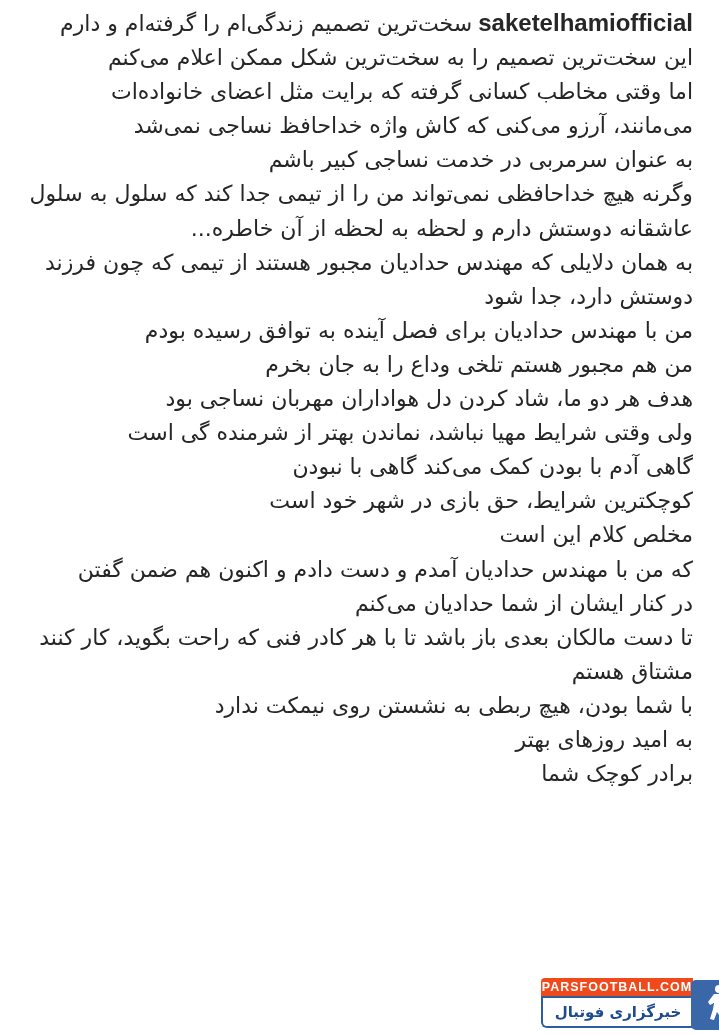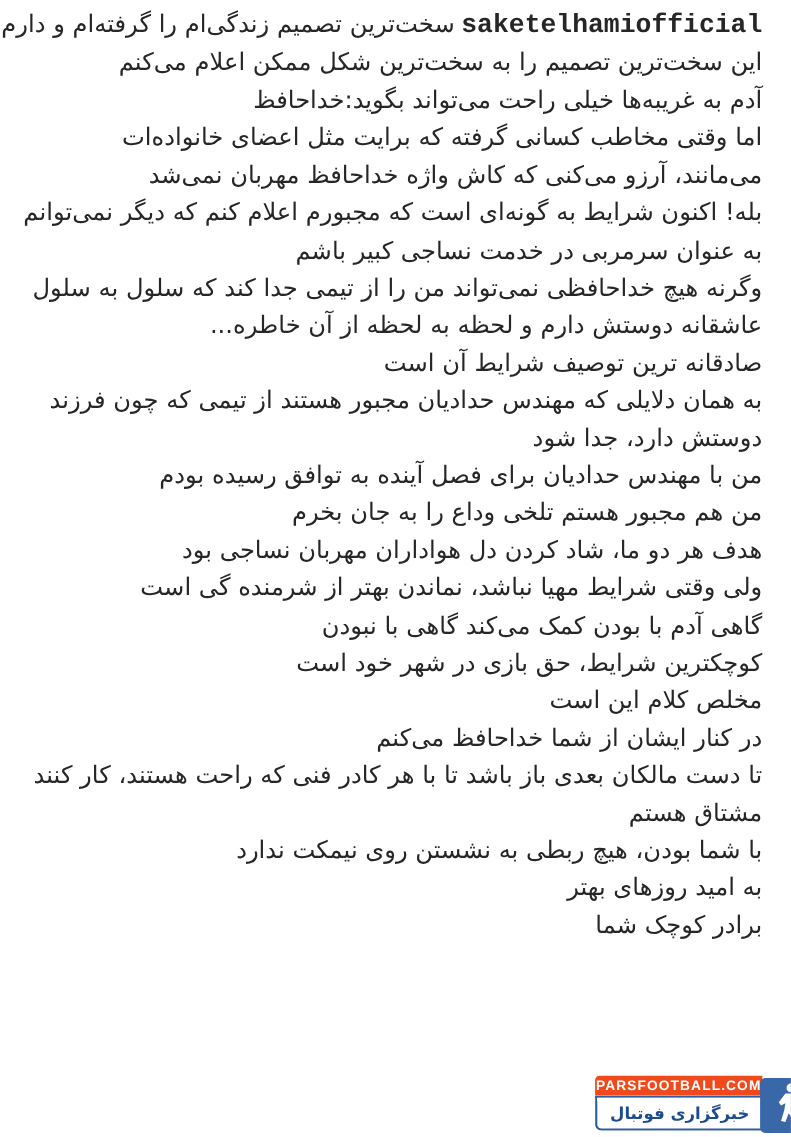--- a/index.html
+++ b/index.html
@@ -24,21 +24,21 @@
       text-align: right;
       font-size: 22px;
       line-height: 34.1px;
       letter-spacing: -0.3px;
     }
     .line {
       display: block;
       white-space: nowrap;
     }
     .username {
-      font-family: Liberation Mono, monospace;
+      font-family: Liberation Sans, sans-serif;
       font-weight: bold;
       font-size: 24px;
       color: #262626;
       letter-spacing: 0;
       margin-left: 6px;
       unicode-bidi: isolate;
       direction: ltr;
       display: inline-block;
     }
     .watermark {
@@ -94,39 +94,37 @@
       align-items: center;
       justify-content: center;
     }
   </style>
 </head>
 <body>
 
 <div class="caption">
   <span class="line"><span class="username">saketelhamiofficial</span><span>سخت‌ترین تصمیم زندگی‌ام را گرفته‌ام و دارم</span></span>
   <span class="line">این سخت‌ترین تصمیم را به سخت‌ترین شکل ممکن اعلام می‌کنم</span>
-  <span class="line">آدم به غریبه‌ها خیلی راحت می‌تواند بگوید:خداحافظ</span>
   <span class="line">اما وقتی مخاطب کسانی گرفته که برایت مثل اعضای خانواده‌ات</span>
-  <span class="line">می‌مانند، آرزو می‌کنی که کاش واژه خداحافظ مهربان نمی‌شد</span>
-  <span class="line">بله! اکنون شرایط به گونه‌ای است که مجبورم اعلام کنم که دیگر نمی‌توانم</span>
+  <span class="line">می‌مانند، آرزو می‌کنی که کاش واژه خداحافظ نساجی نمی‌شد</span>
   <span class="line">به عنوان سرمربی در خدمت نساجی کبیر باشم</span>
   <span class="line">وگرنه هیچ خداحافظی نمی‌تواند من را از تیمی جدا کند که سلول به سلول</span>
   <span class="line">عاشقانه دوستش دارم و لحظه به لحظه از آن خاطره...</span>
-  <span class="line">صادقانه ترین توصیف شرایط آن است</span>
   <span class="line">به همان دلایلی که مهندس حدادیان مجبور هستند از تیمی که چون فرزند</span>
   <span class="line">دوستش دارد، جدا شود</span>
   <span class="line">من با مهندس حدادیان برای فصل آینده به توافق رسیده بودم</span>
   <span class="line">من هم مجبور هستم تلخی وداع را به جان بخرم</span>
   <span class="line">هدف هر دو ما، شاد کردن دل هواداران مهربان نساجی بود</span>
   <span class="line">ولی وقتی شرایط مهیا نباشد، نماندن بهتر از شرمنده گی است</span>
   <span class="line">گاهی آدم با بودن کمک می‌کند گاهی با نبودن</span>
   <span class="line">کوچکترین شرایط، حق بازی در شهر خود است</span>
   <span class="line">مخلص کلام این است</span>
-  <span class="line">در کنار ایشان از شما خداحافظ می‌کنم</span>
-  <span class="line">تا دست مالکان بعدی باز باشد تا با هر کادر فنی که راحت هستند، کار کنند</span>
+  <span class="line">که من با مهندس حدادیان آمدم و دست دادم و اکنون هم ضمن گفتن</span>
+  <span class="line">در کنار ایشان از شما حدادیان می‌کنم</span>
+  <span class="line">تا دست مالکان بعدی باز باشد تا با هر کادر فنی که راحت بگوید، کار کنند</span>
   <span class="line">مشتاق هستم</span>
   <span class="line">با شما بودن، هیچ ربطی به نشستن روی نیمکت ندارد</span>
   <span class="line">به امید روزهای بهتر</span>
   <span class="line">برادر کوچک شما</span>
 </div>
 
 <div class="watermark">
   <div class="wm-top">PARSFOOTBALL.COM</div>
   <div class="wm-bottom">خبرگزاری فوتبال ایران</div>
   <div class="wm-badge">

